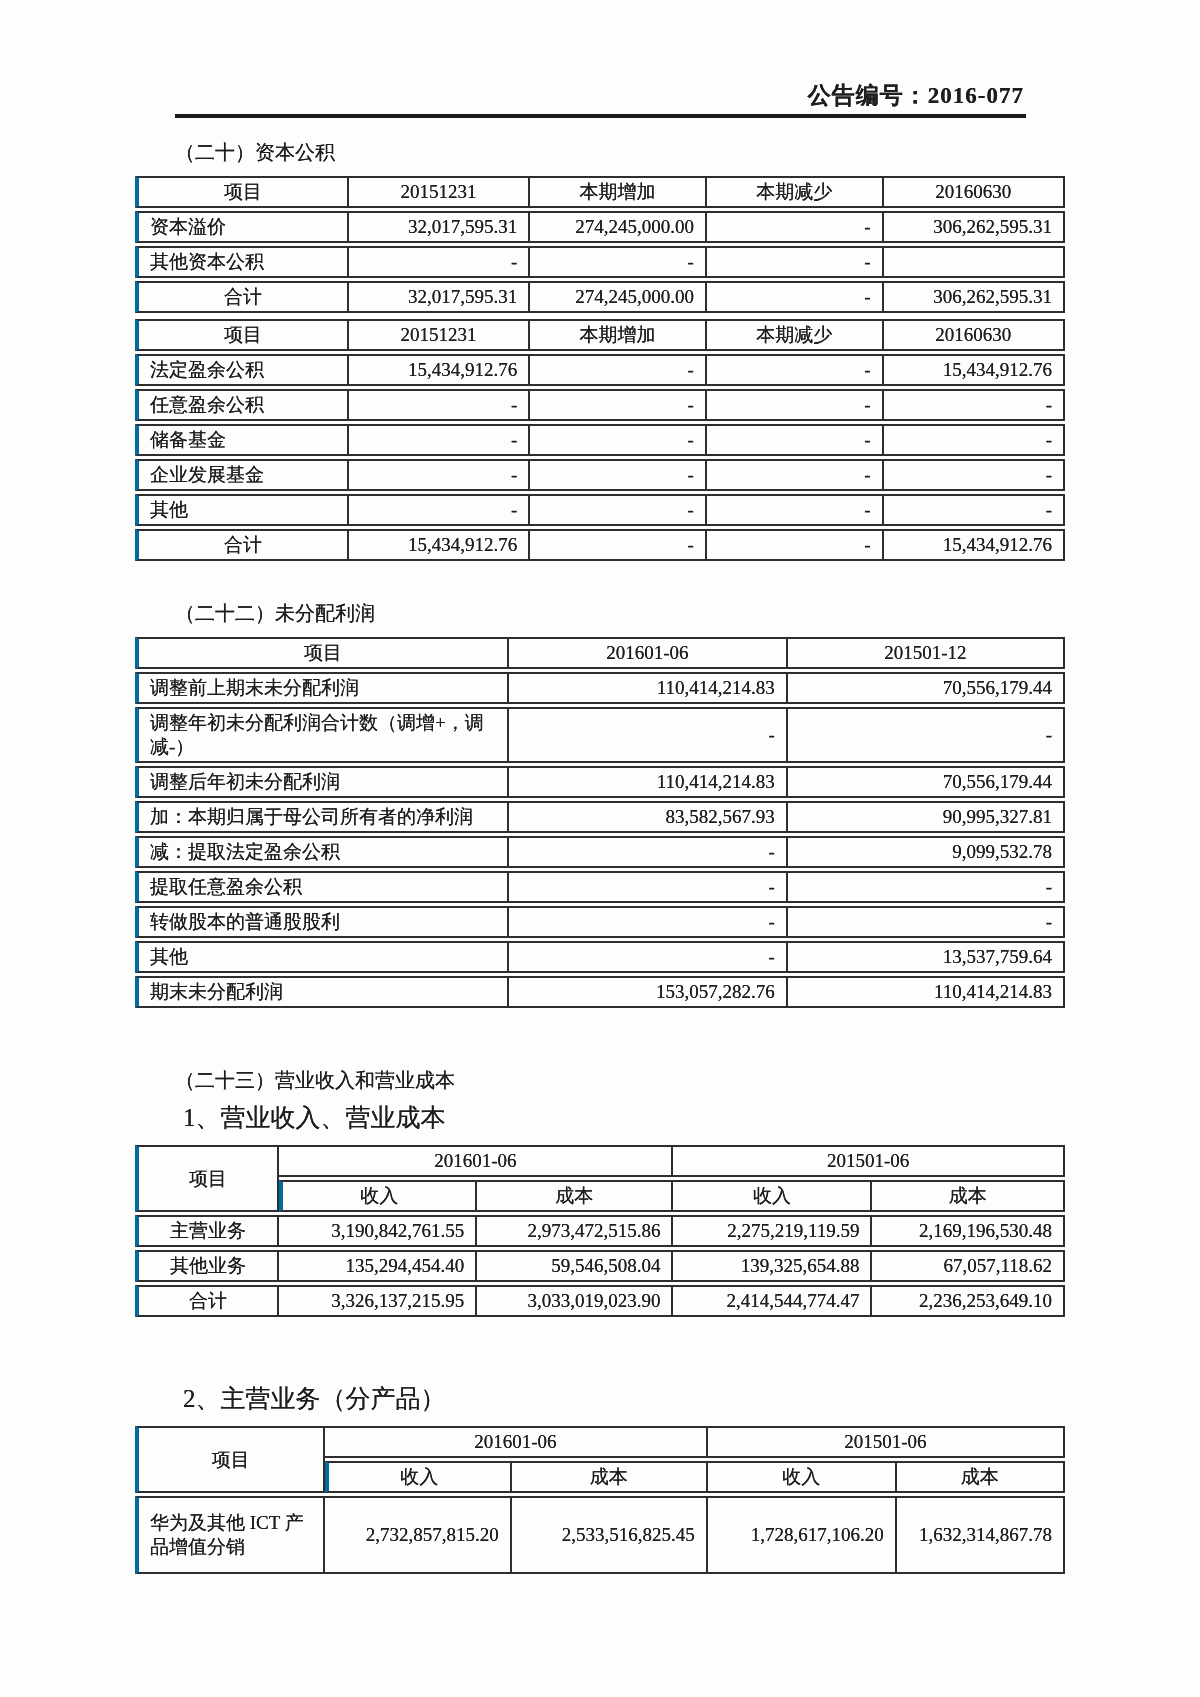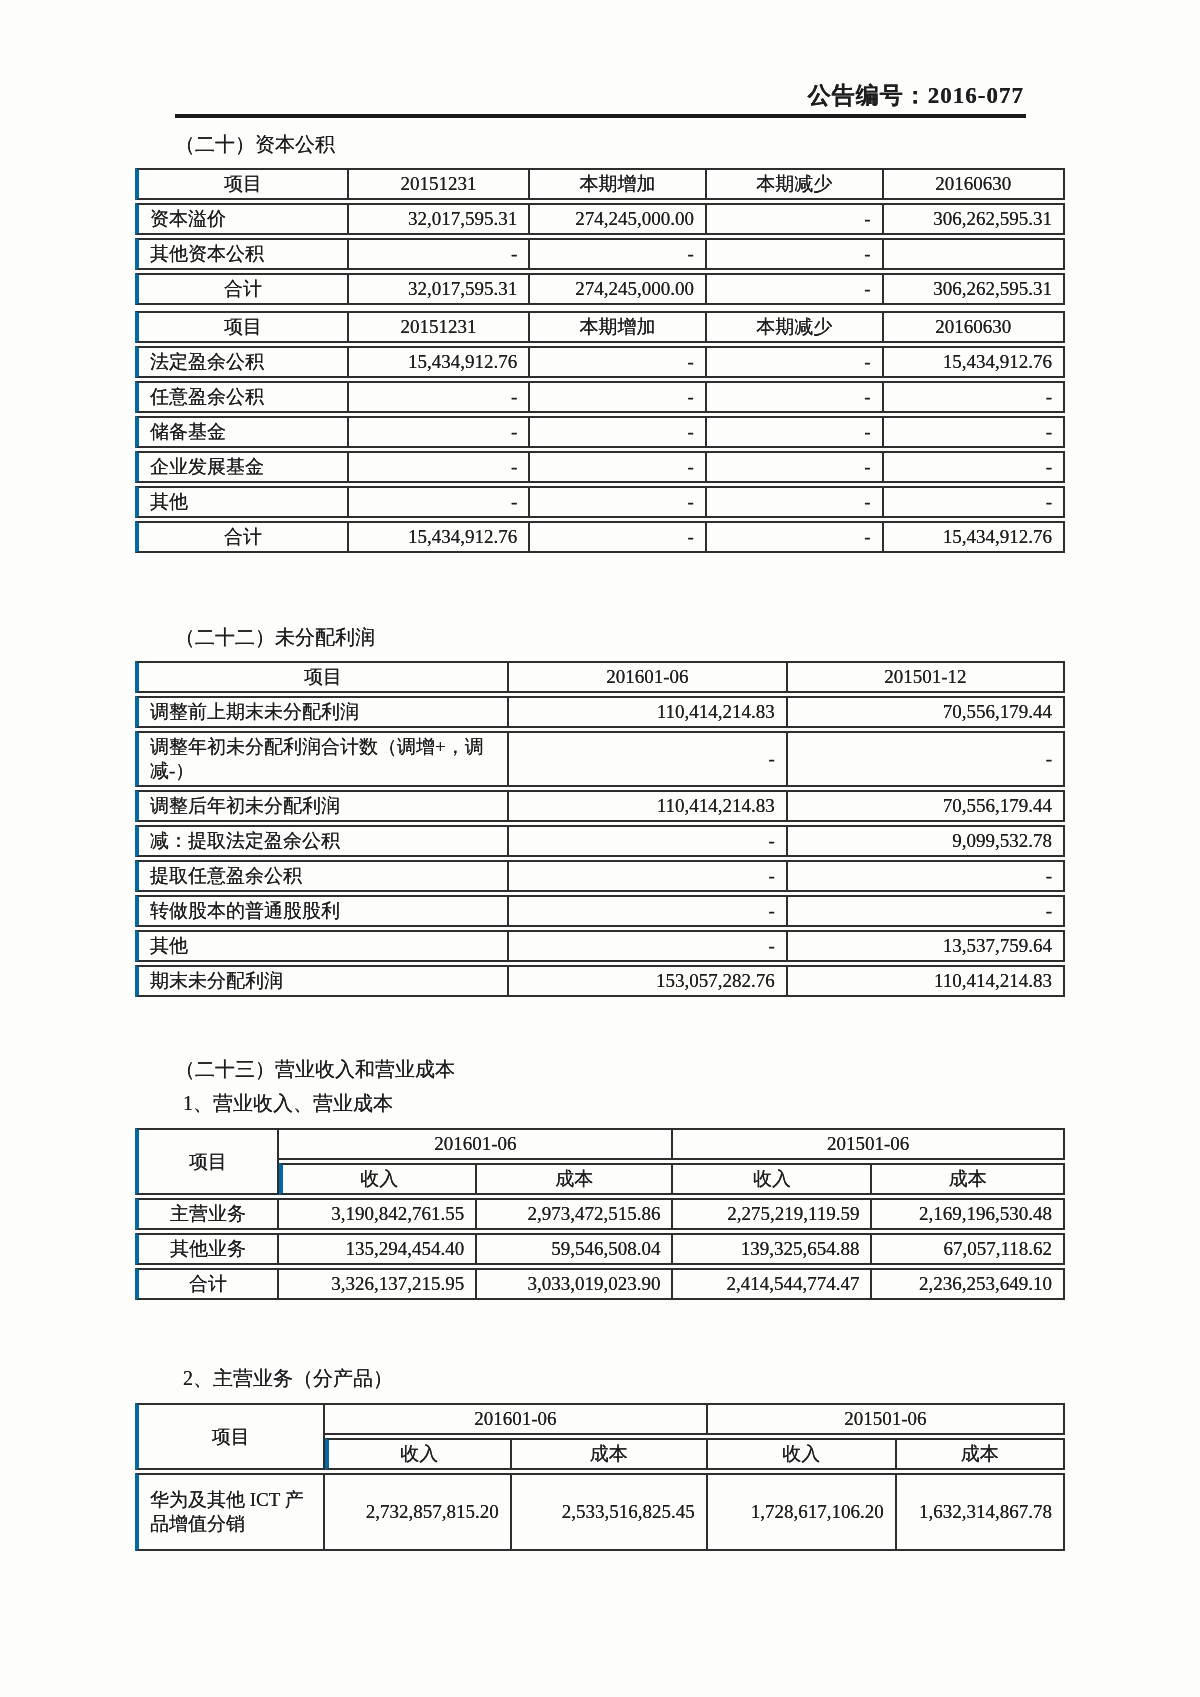--- a/index.html
+++ b/index.html
@@ -12,31 +12,31 @@
   .page { position:relative; width:1200px; height:1697px; overflow:hidden; background:#fdfdfc; }
   .doc-number {
     position:absolute; top:80px; right:176px;
     font-size:23px; font-weight:bold; letter-spacing:1px;
     text-shadow:0 0 .5px currentColor;
   }
   .header-rule {
     position:absolute; top:114px; left:175px; width:851px; height:4px;
     background:#1b1b1b;
   }
-  .content { position:absolute; top:131px; left:135px; width:930px; }
+  .content { position:absolute; top:139px; left:135px; width:930px; }
   .sec-title {
     font-size:20px; font-weight:normal; margin:0 0 7px 40px;
     text-shadow:0 0 .4px currentColor;
   }
   .sub-title {
-    font-size:20px; font-weight:normal; margin:2px 0 8px 48px;
+    font-size:25px; font-weight:normal; margin:2px 0 8px 48px;
     text-shadow:0 0 .4px currentColor;
   }
   .gap-a { margin-top:20px; }
-  .gap-b { margin-top:68px; }
+  .gap-b { margin-top:36px; }
   .gap-c { margin-top:56px; }
   .gap-d { margin-top:62px; }
   table {
     width:100%; table-layout:fixed;
     border-collapse:separate; border-spacing:0 3px;
     font-size:19px;
     text-shadow:0 0 .4px currentColor;
   }
   th,td {
     border:2px solid #2e2e2e; border-left:none;
@@ -191,20 +191,25 @@
             <td class="a-l">调整年初未分配利润合计数（调增+，调减-）</td>
             <td class="a-r">-</td>
             <td class="a-r">-</td>
           </tr>
           <tr>
             <td class="a-l">调整后年初未分配利润</td>
             <td class="a-r">110,414,214.83</td>
             <td class="a-r">70,556,179.44</td>
           </tr>
           <tr>
+            <td class="a-l">加：本期归属于母公司所有者的净利润</td>
+            <td class="a-r">83,582,567.93</td>
+            <td class="a-r">90,995,327.81</td>
+          </tr>
+          <tr>
             <td class="a-l">减：提取法定盈余公积</td>
             <td class="a-r">-</td>
             <td class="a-r">9,099,532.78</td>
           </tr>
           <tr>
             <td class="a-l">提取任意盈余公积</td>
             <td class="a-r">-</td>
             <td class="a-r">-</td>
           </tr>
           <tr>

